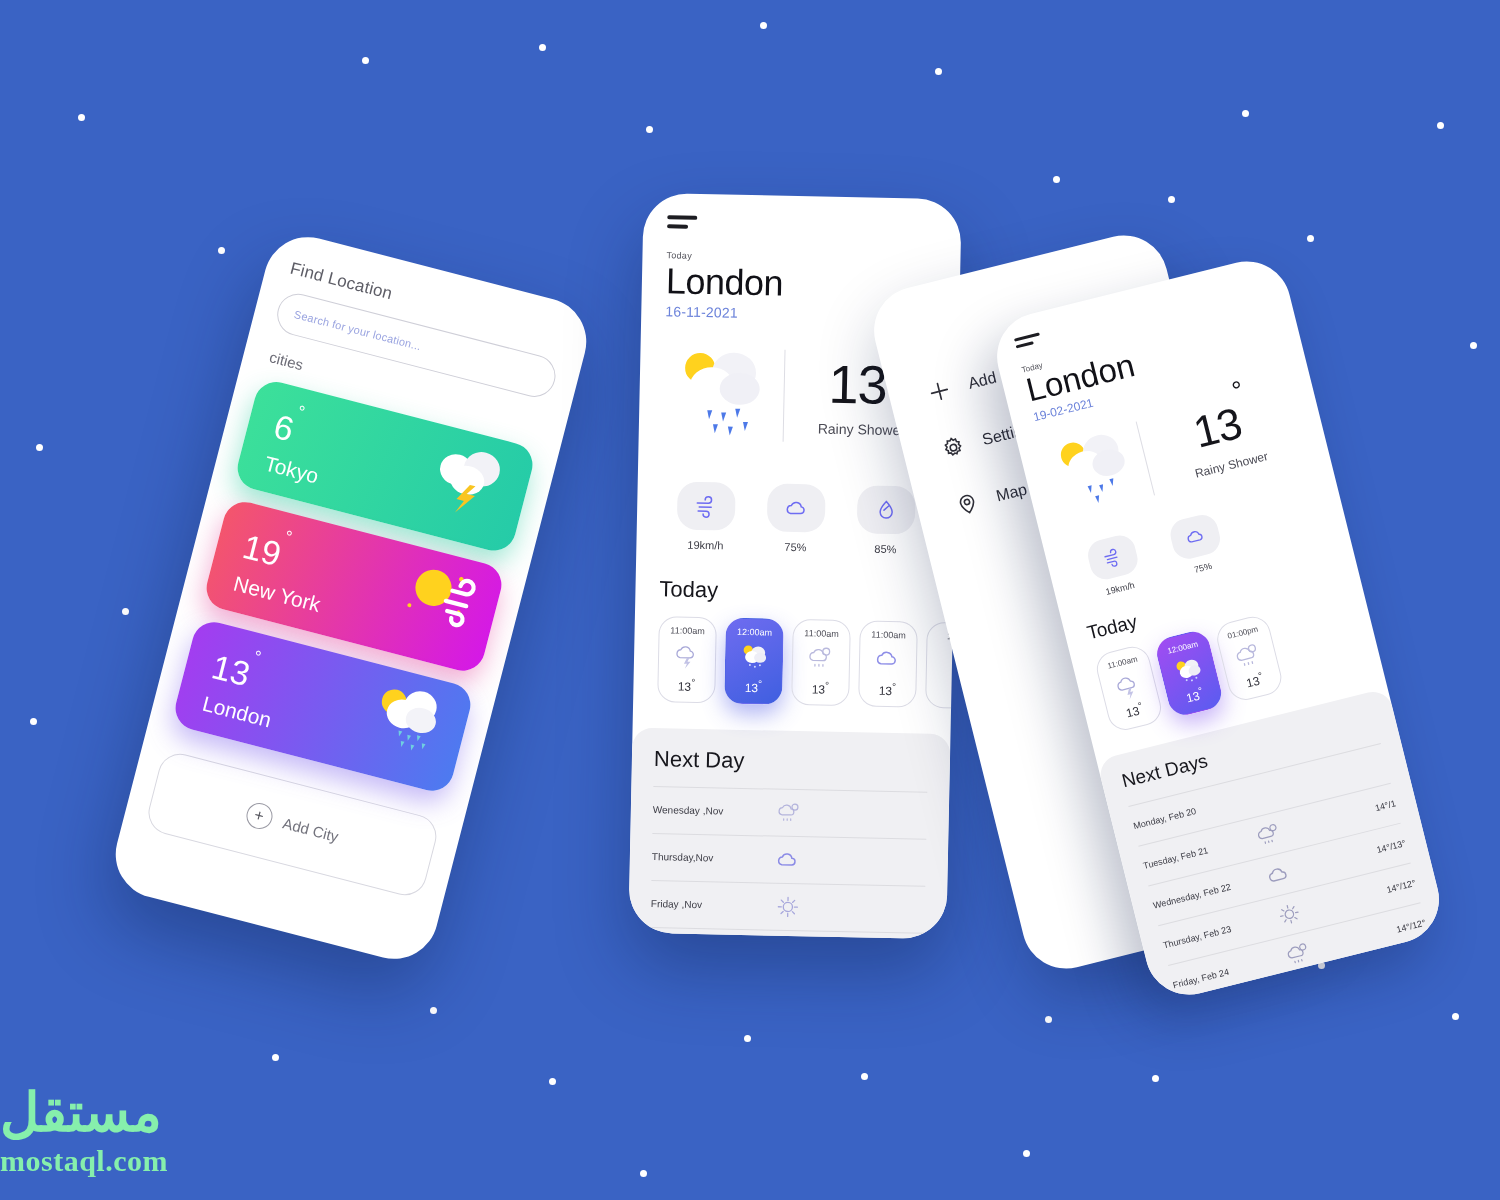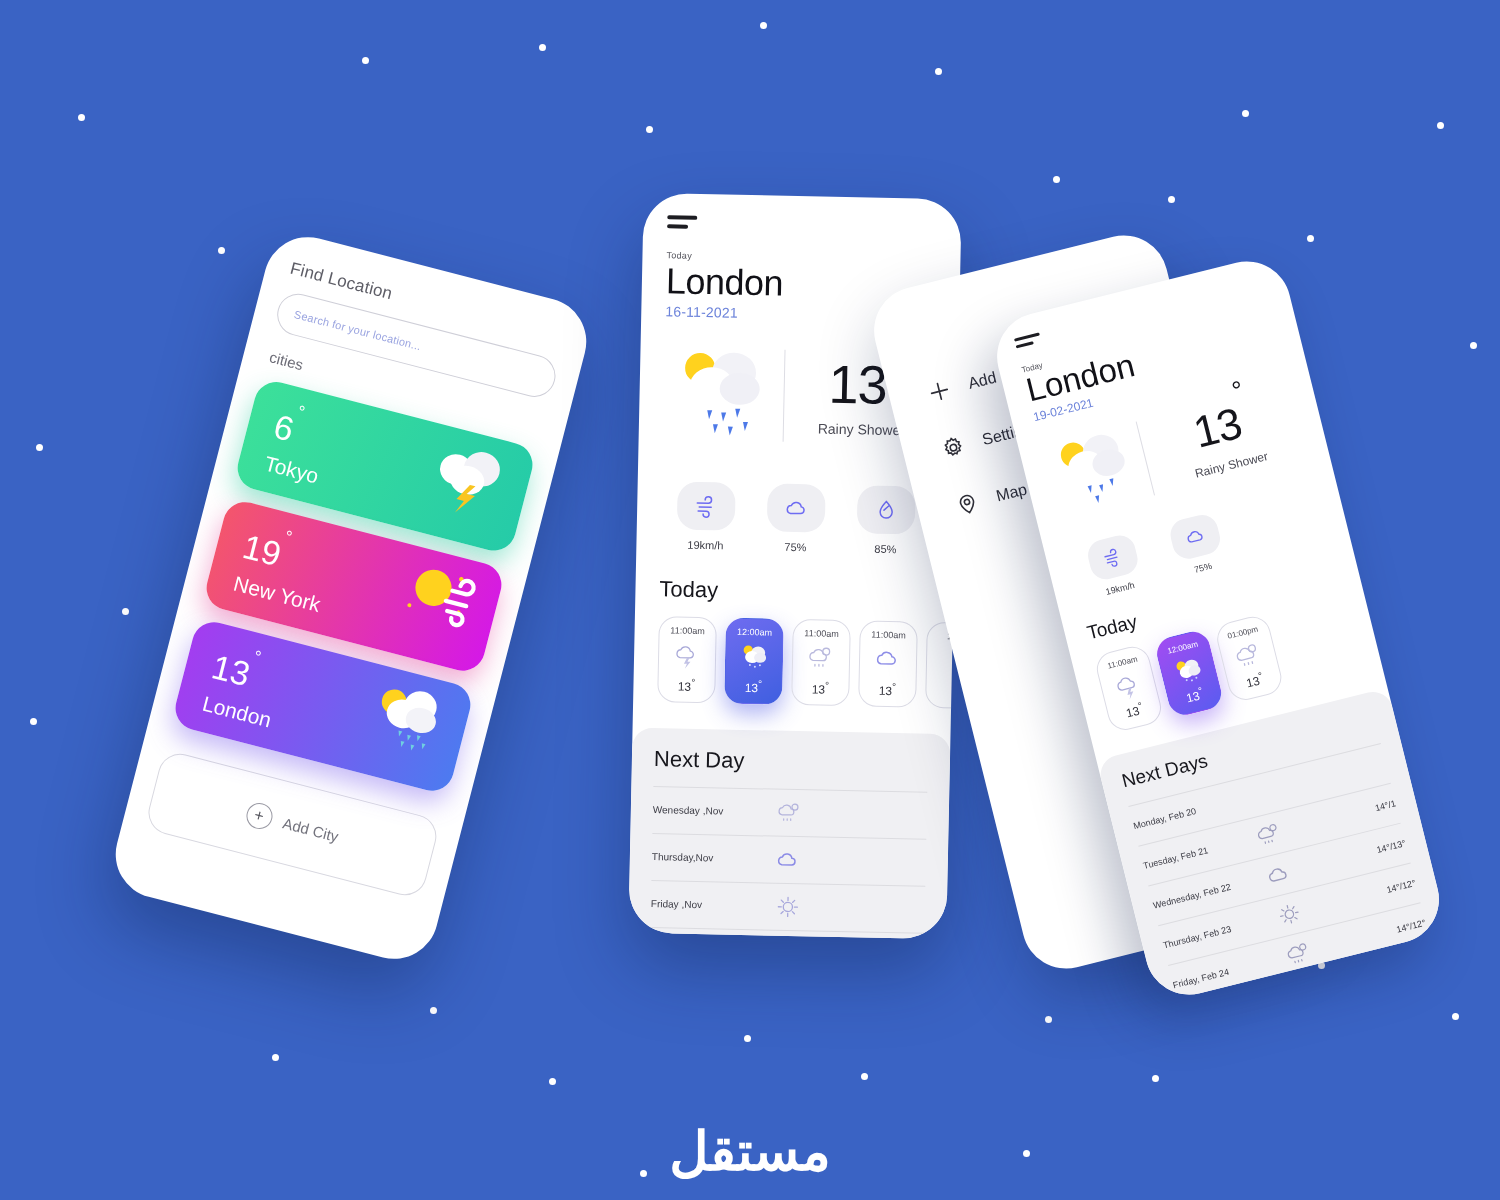--- a/index.html
+++ b/index.html
@@ -225,23 +225,24 @@
   }
   #phone3b .nextday { margin: 22px -22px 0 -22px; padding: 16px 20px 0 20px; height: 300px;}
   #phone3b .nextday h3 { font-size: 19px;}
   #phone3b .nd-row { height: 41px;}
   #phone3b .nd-row .nd-day, #phone3b .nd-row .nd-tmp { font-size: 9px;}
 
   
   #watermark {
     position: absolute;
     left: 0; right: 0; bottom: 22px;
-    text-align: center;
-    color: #ffffff;
+    text-align: left;
+    color: #86efac;
     user-select: none;
+    font-family: Liberation Serif, serif;
   }
   #watermark .ar { font-size: 54px; font-weight: 700; line-height: 1; letter-spacing: 1px;}
   #watermark .en { font-size: 30px; font-weight: 700; margin-top: 4px; letter-spacing: .5px;}
 
   svg { display: block; overflow: visible; }
 </style>
 </head>
 <body>
 
 <div id="stage">
@@ -679,15 +680,16 @@
         <svg class="nd-ic" viewBox="0 0 30 26" fill="none" stroke="#9d9dbe" stroke-width="1.4">
           <path d="M8 18a4 4 0 0 1 .5-7.9 5 5 0 0 1 9.5 1.2A3.3 3.3 0 0 1 17.6 18z"></path>
         </svg>
         <span class="nd-tmp">14°/1</span>
       </div>
     </div>
   </div>
 
   <div id="watermark">
     <div class="ar">مستقل</div>
+    <div class="en">mostaql.com</div>
   </div>
 
 </div>
 
 </body></html>

